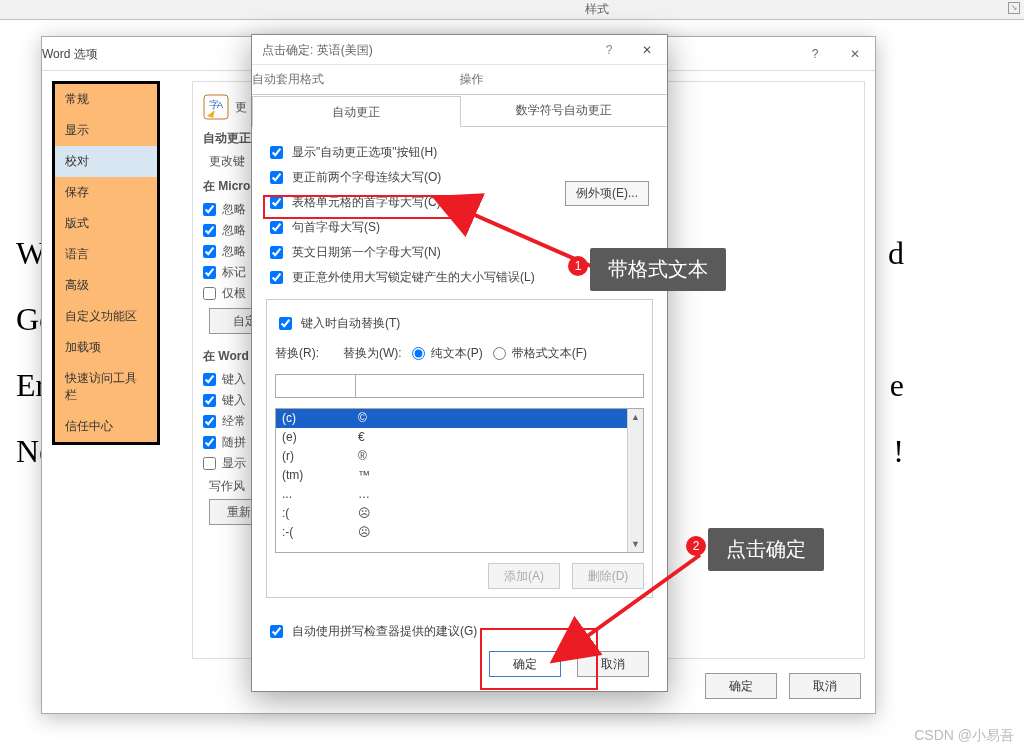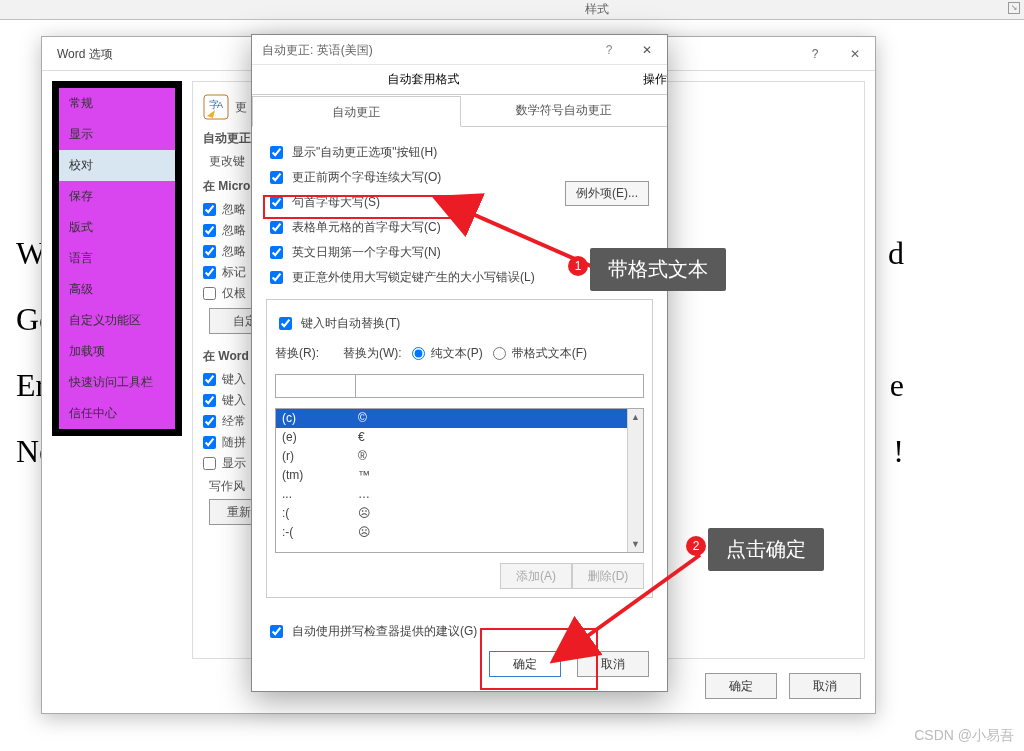--- a/index.html
+++ b/index.html
@@ -10,62 +10,62 @@
   .ribbon-group { position:relative; color:#666; height:20px; line-height:18px; }
   .rg1 { width:170px; border-right:1px solid #c0c0c0; text-align:center;margin-top:44px;}
   .rg2 { flex:1; text-align:center;}
   .dlaunch { position:absolute; right:4px; top:2px; width:12px; height:12px; border:1px solid #999; font-size:8px; line-height:10px; text-align:center; color:#888;}
 
   
   .doc-bg { position:absolute; left:16px; top:220px; font-family:"Times New Roman",serif; font-size:32px; color:#000; line-height:66px; white-space:pre; }
 
   
   .opt-dlg { position:absolute; left:41px; top:36px; width:835px; height:678px; background:#fff; border:1px solid #aaa; box-shadow:0 4px 20px rgba(0,0,0,.25); }
-  .opt-title { position:absolute; left:0; top:0; width:100%; height:34px; border-bottom:1px solid #ddd; padding-left:15px; line-height:34px; color:#444;}
+  .opt-title { position:absolute; left:0; top:0; width:100%; height:34px; border-bottom:1px solid #ddd; line-height:34px; color:#444;}
   .opt-close { position:absolute; right:0; top:0; width:40px; height:34px; text-align:center; line-height:34px; color:#666;}
   .opt-help { position:absolute; right:40px; top:0; width:40px; height:34px; text-align:center; line-height:34px; color:#666;}
-  .opt-nav { position:absolute; left:10px; top:44px; width:130px; border:7px solid #000000; background:#d946ef;}
+  .opt-nav { position:absolute; left:10px; top:44px; width:108px; border:3px solid #000000; background:#fdba74;}
   .opt-nav div { padding:7px 10px; color:#333;}
   .opt-nav div.sel { background:#d8e6f2;}
   .opt-body { position:absolute; left:150px; top:44px; right:10px; bottom:54px; border:1px solid #ddd; background:#fff; padding:8px 10px; color:#555;}
   .opt-body .hdr { display:flex; align-items:center; gap:6px; margin:4px 0 10px;}
   .opt-body .sec { font-weight:bold; margin:8px 0 6px; color:#555;}
   .opt-body label { display:flex; align-items:center; gap:6px; margin:4px 0; color:#555;}
   .opt-body input[type=checkbox]{margin:0;}
   .opt-btn-row { position:absolute; right:14px; bottom:14px; display:flex; gap:12px;}
   .dlg-btn { min-width:72px; height:26px; border:1px solid #999; background:#f4f4f4; text-align:center; line-height:24px; }
   .opt-scroll { position:absolute; right:11px; top:45px; width:16px; bottom:55px; background:#efefef; border:1px solid #ddd;}
 
   
   .ac-dlg { position:absolute; left:251px; top:34px; width:417px; height:658px; background:#fff; border:1px solid #888; box-shadow:0 8px 30px rgba(0,0,0,.35); }
   .ac-titlebar{ height:30px; background:#fff; border-bottom:1px solid #e5e5e5; position:relative; line-height:30px; padding-left:10px; color:#666;}
   .ac-help{ position:absolute; right:40px; top:0; width:36px; text-align:center; color:#888;}
   .ac-close{ position:absolute; right:0; top:0; width:40px; text-align:center; color:#555;}
   .ac-top-tabs{ height:30px; display:flex; border-bottom:1px solid #ccc;}
-  .ac-top-tabs div{ flex:1; text-align:right; line-height:29px; color:#000000;}
+  .ac-top-tabs div{ flex:1; text-align:left; line-height:29px; color:#737373;}
   .ac-sub-tabs{ height:32px; display:flex; border-bottom:1px solid #ccc;}
   .ac-sub-tabs div{ flex:1; text-align:center; line-height:31px; color:#555; position:relative;}
   .ac-sub-tabs .active{ background:#fff; border:1px solid #ccc; border-bottom:1px solid #fff; top:1px;}
   .ac-content{ padding:10px 14px; color:#444;}
   .ac-content label{ display:flex; align-items:center; gap:6px; margin:6px 0;}
   .ex-btn{ position:absolute; right:18px; top:146px; padding:3px 10px; border:1px solid #999; background:#f6f6f6;}
   .ac-box{ margin-top:12px; border:1px solid #ccc; padding:8px;}
   .ac-row{ display:flex; align-items:center; gap:10px; margin:6px 0;}
   .ac-row .lbl{ width:58px;}
   .ac-inputs{ display:flex; margin-top:4px;}
   .ac-inputs input{ height:24px; border:1px solid #aaa; }
   .ac-inputs input:first-child{width:80px;border-right:none;}
   .ac-inputs input:last-child{flex:1;}
   .ac-table{ margin-top:10px; border:1px solid #aaa; height:145px; overflow:hidden; position:relative;}
   .ac-table-row{ display:flex; height:19px; line-height:19px; }
   .ac-table-row span:first-child{ width:82px; padding-left:6px;}
   .ac-table-row.sel{ background:#1a62c9; color:#fff;}
   .ac-scroll{ position:absolute; right:0; top:0; width:16px; height:100%; background:#efefef; border-left:1px solid #ccc;}
   .ac-scroll .up,.ac-scroll .dn{ height:16px; text-align:center; font-size:9px; line-height:16px; color:#666;}
-  .ac-add-row{ display:flex; gap:0; justify-content:flex-end; margin-top:10px;}
+  .ac-add-row{ display:flex; gap:12px; justify-content:flex-end; margin-top:10px;}
   .ac-add-row .dlg-btn{ color:#aaa; border-color:#ccc;}
   .ac-footer{ position:absolute; bottom:14px; right:18px; display:flex; gap:16px;}
   .ac-ok{ border:1px solid #3d7bcc; background:#fff; }
 
   
   .redbox{ position:absolute; border:2px solid #ec1c24; pointer-events:none;}
   
   .overlay{ position:absolute; left:0; top:0; width:1024px; height:751px; pointer-events:none;}
   .callout{ position:absolute; background:#5a5a5a; color:#fff; font-size:20px; padding:8px 18px; border-radius:2px;}
   .badge-num{ position:absolute; width:20px; height:20px; border-radius:50%; background:#ec1c24; color:#fff; font-size:12px; text-align:center; line-height:20px;}
@@ -178,21 +178,21 @@
     <div class="dlg-btn" style="margin-left:6px;width:58px;">重新检</div>
   </div>
   <div class="opt-btn-row">
     <div class="dlg-btn">确定</div>
     <div class="dlg-btn">取消</div>
   </div>
 </div>
 
 <div class="ac-dlg">
   <div class="ac-titlebar">
-    <span>自动更正: 英语(美国)</span>
+    <span>点击确定: 英语(美国)</span>
     <div class="ac-help">?</div>
     <div class="ac-close">✕</div>
   </div>
   <div class="ac-top-tabs">
     <div>自动套用格式</div>
     <div>操作</div>
   </div>
   <div class="ac-sub-tabs" id="ac-sub-tabs">
       <div class="active">自动更正</div>
       <div>数学符号自动更正</div>
@@ -202,25 +202,25 @@
         <label>
           <input type="checkbox" checked="" style="">
           <span>显示"自动更正选项"按钮(H)</span>
         </label>
         <label>
           <input type="checkbox" checked="" style="">
           <span>更正前两个字母连续大写(O)</span>
         </label>
         <label>
           <input type="checkbox" checked="" style="">
+          <span>表格单元格的首字母大写(C)</span>
+        </label>
+        <label>
+          <input type="checkbox" checked="" style="">
           <span>句首字母大写(S)</span>
-        </label>
-        <label>
-          <input type="checkbox" checked="" style="">
-          <span>表格单元格的首字母大写(C)</span>
         </label>
         <label>
           <input type="checkbox" checked="" style="">
           <span>英文日期第一个字母大写(N)</span>
         </label>
         <label>
           <input type="checkbox" checked="" style="">
           <span>更正意外使用大写锁定键产生的大小写错误(L)</span>
         </label>
       </div>

